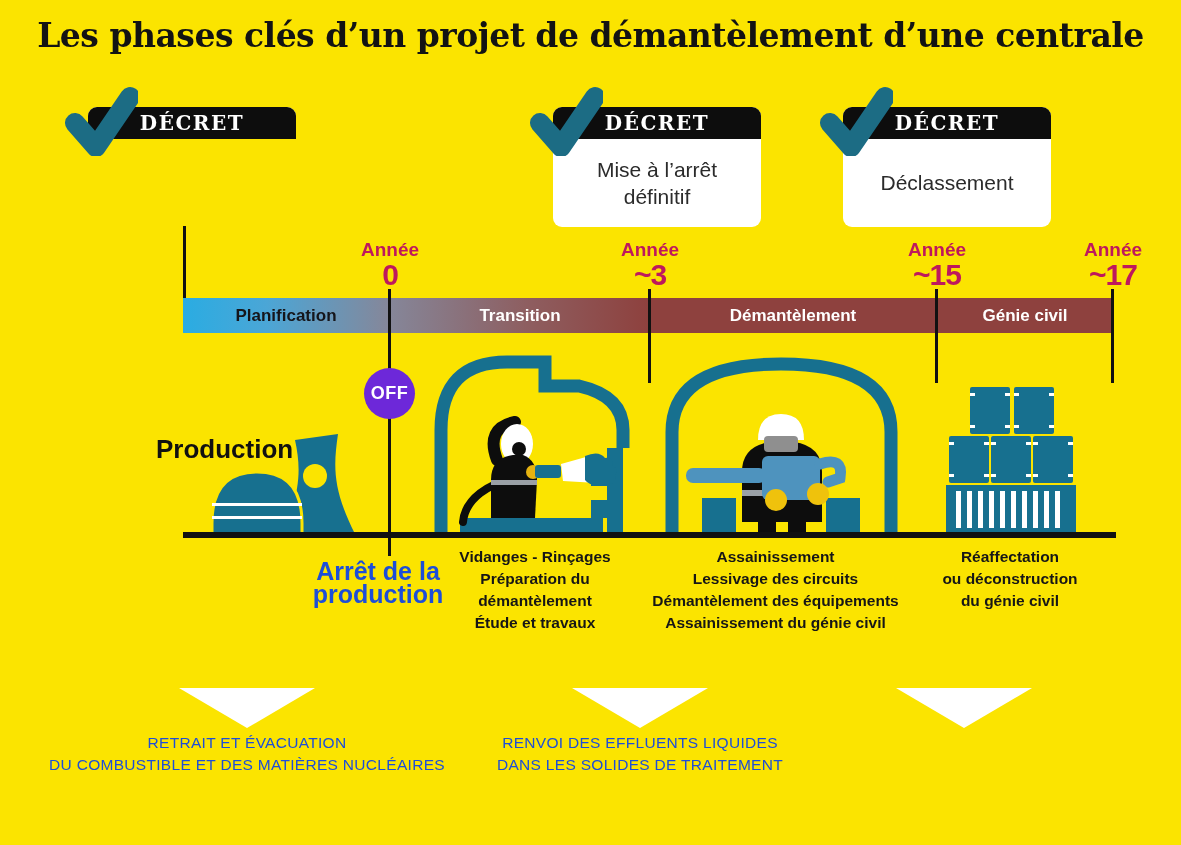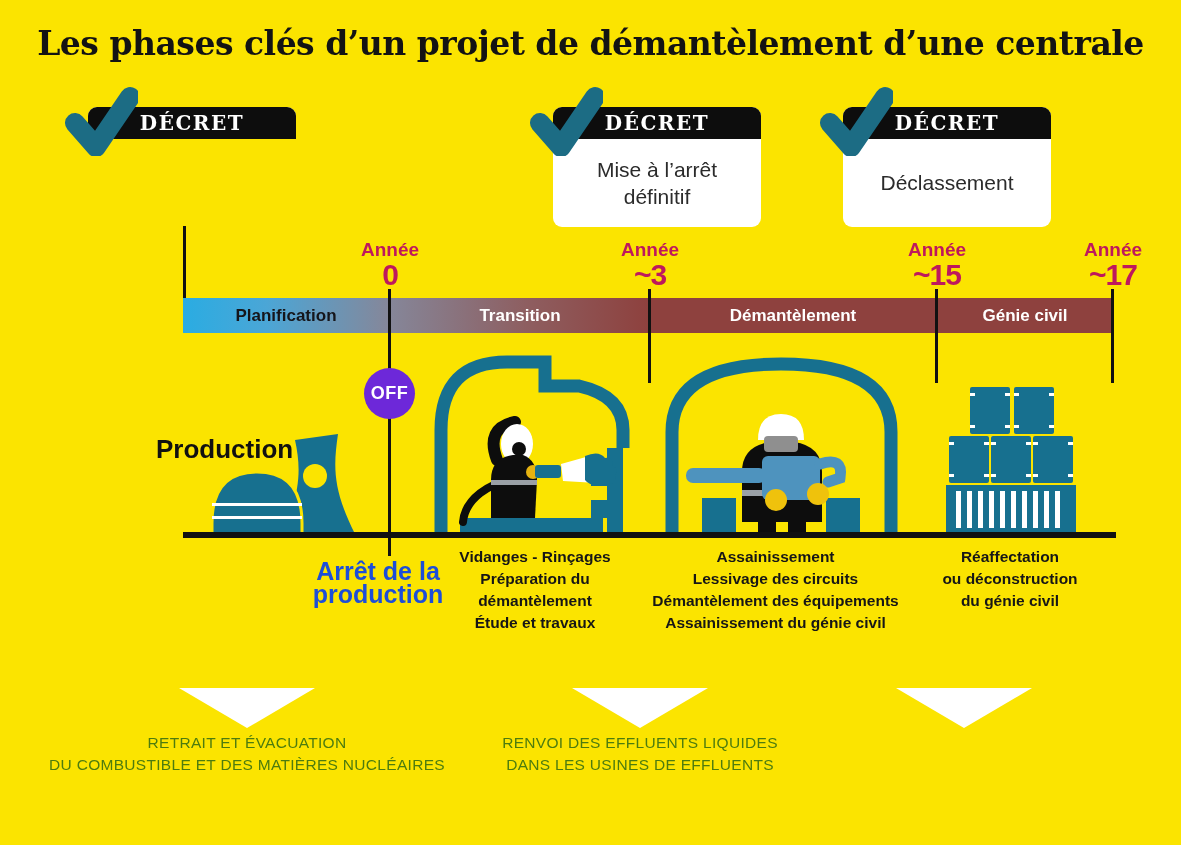--- a/index.html
+++ b/index.html
@@ -5,21 +5,21 @@
   html,body{margin:0;padding:0;background:#fff;}
   .canvas{
     position:relative;width:1181px;height:845px;overflow:hidden;
     background:#FBE400;
     font-family:"Liberation Sans",sans-serif;
   }
   .pre{white-space:pre-line;}
 
   
   .title{
-    position:absolute;top:24px;left:0;width:1181px;text-align:center;
+    position:absolute;top:16px;left:0;width:1181px;text-align:center;
     font-family:"DejaVu Serif",serif;font-weight:bold;font-size:33px;
     color:#131313;letter-spacing:-0.5px;
   }
 
   
   .card{position:absolute;top:107px;width:208px;border-radius:9px;background:#fff;}
   .card-header{
     height:32px;background:#0d0d0d;border-radius:9px 9px 0 0;
     color:#fff;font-family:"DejaVu Serif",serif;font-weight:bold;font-size:20px;
     letter-spacing:1.5px;display:flex;align-items:center;justify-content:center;
@@ -89,21 +89,21 @@
   .activity.a1{left:638px;width:275px;}
   .activity.a2{left:905px;width:210px;}
 
   .tri{
     position:absolute;top:688px;width:136px;height:40px;background:#fff;
     -webkit-clip-path:polygon(0 0,100% 0,50% 100%);clip-path:polygon(0 0,100% 0,50% 100%);
   }
   .tri.t1{left:179px;}.tri.t2{left:572px;}.tri.t3{left:896px;}
 
   .output{
-    position:absolute;top:732px;width:424px;text-align:center;color:#4d7c0f;
+    position:absolute;top:732px;width:424px;text-align:center;color:#1d4ed8;
     font-size:15.5px;line-height:22px;letter-spacing:.3px;
   }
   .output.o0{left:35px;}.output.o1{left:428px;}.output.o2{left:752px;}
 </style>
 </head>
 <body>
 
 <div class="canvas">
 
   <div class="title">Les phases clés d’un projet de démantèlement d’une centrale</div>
@@ -253,15 +253,15 @@
 ou déconstruction
 du génie civil</div>
 
   <div class="tri t1"></div>
   <div class="tri t2"></div>
   <div class="tri t3"></div>
 
   <div class="output o0 pre">RETRAIT ET ÉVACUATION
 DU COMBUSTIBLE ET DES MATIÈRES NUCLÉAIRES</div>
   <div class="output o1 pre">RENVOI DES EFFLUENTS LIQUIDES
-DANS LES USINES DE EFFLUENTS</div>
+DANS LES SOLIDES DE TRAITEMENT</div>
 
 </div>
 
 </body></html>

